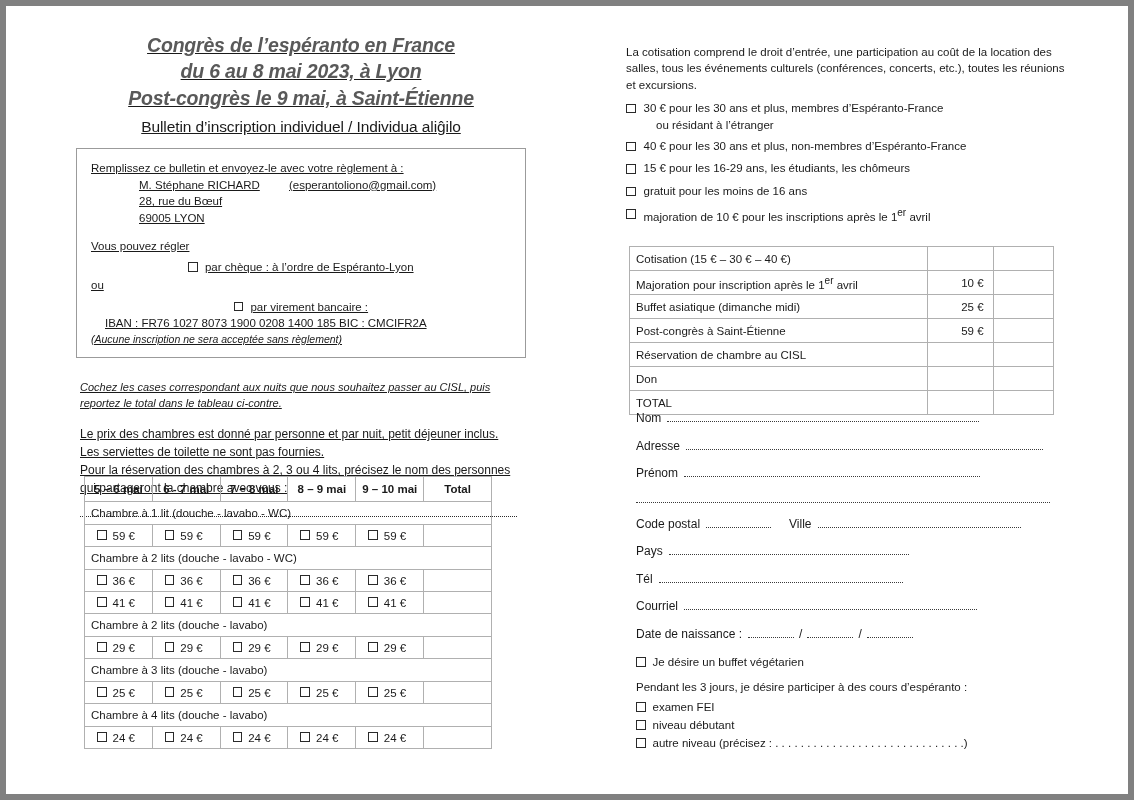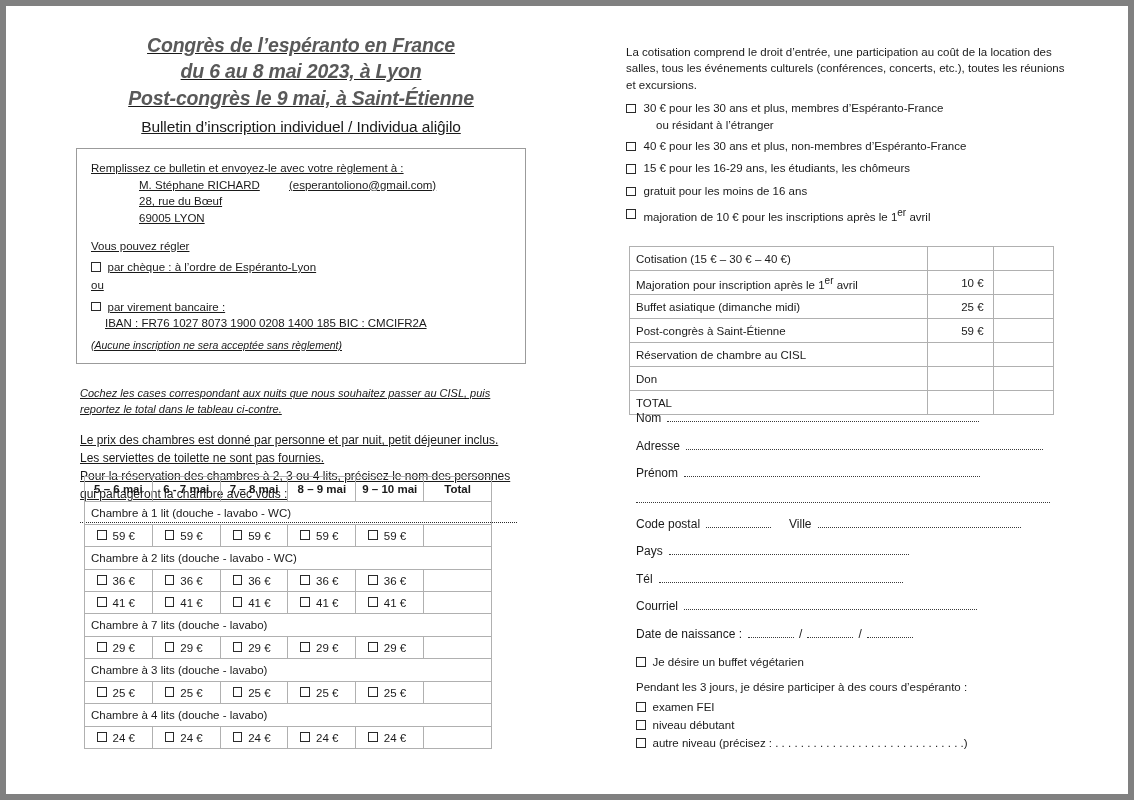--- a/index.html
+++ b/index.html
@@ -70,36 +70,36 @@
     padding-left: 48px;
     display: flex;
   }
   .addr-name { width: 150px; }
   .spacer-sm { height: 11px; }
   .chk-row {
     display: flex;
     align-items: flex-start;
     gap: 7px;
     margin-top: 5px;
+    justify-content: center;
   }
   .chk {
     display: inline-block;
     width: 7.5px;
     height: 7.5px;
     border: 1px solid #2a2a2a;
     flex: 0 0 auto;
     margin-top: 3px;
     background: #fff;
   }
   .ou-line { margin-top: 1px; }
   .iban-line { padding-left: 14px; }
   .note-italic {
     font-style: italic;
     font-size: 10.5px;
-    margin-top: 6px;
   }
 
   
   .instr-italic {
     margin-top: 22px;
     font-style: italic;
     font-size: 11px;
     line-height: 1.45;
     padding-left: 4px;
   }
@@ -343,21 +343,21 @@
       <tr>
         <td class="price"><span class="cellchk"></span><span>41 €</span></td>
         <td class="price"><span class="cellchk"></span><span>41 €</span></td>
         <td class="price"><span class="cellchk"></span><span>41 €</span></td>
         <td class="price"><span class="cellchk"></span><span>41 €</span></td>
         <td class="price"><span class="cellchk"></span><span>41 €</span></td>
         <td class="total-cell"></td>
       </tr>
 
       <tr>
-          <td class="cat" colspan="6">Chambre à 7 lits (douche - lavabo)</td>
+          <td class="cat" colspan="6">Chambre à 2 lits (douche - lavabo)</td>
         </tr>
       <tr>
         <td class="price"><span class="cellchk"></span><span>29 €</span></td>
         <td class="price"><span class="cellchk"></span><span>29 €</span></td>
         <td class="price"><span class="cellchk"></span><span>29 €</span></td>
         <td class="price"><span class="cellchk"></span><span>29 €</span></td>
         <td class="price"><span class="cellchk"></span><span>29 €</span></td>
         <td class="total-cell"></td>
       </tr>
 

